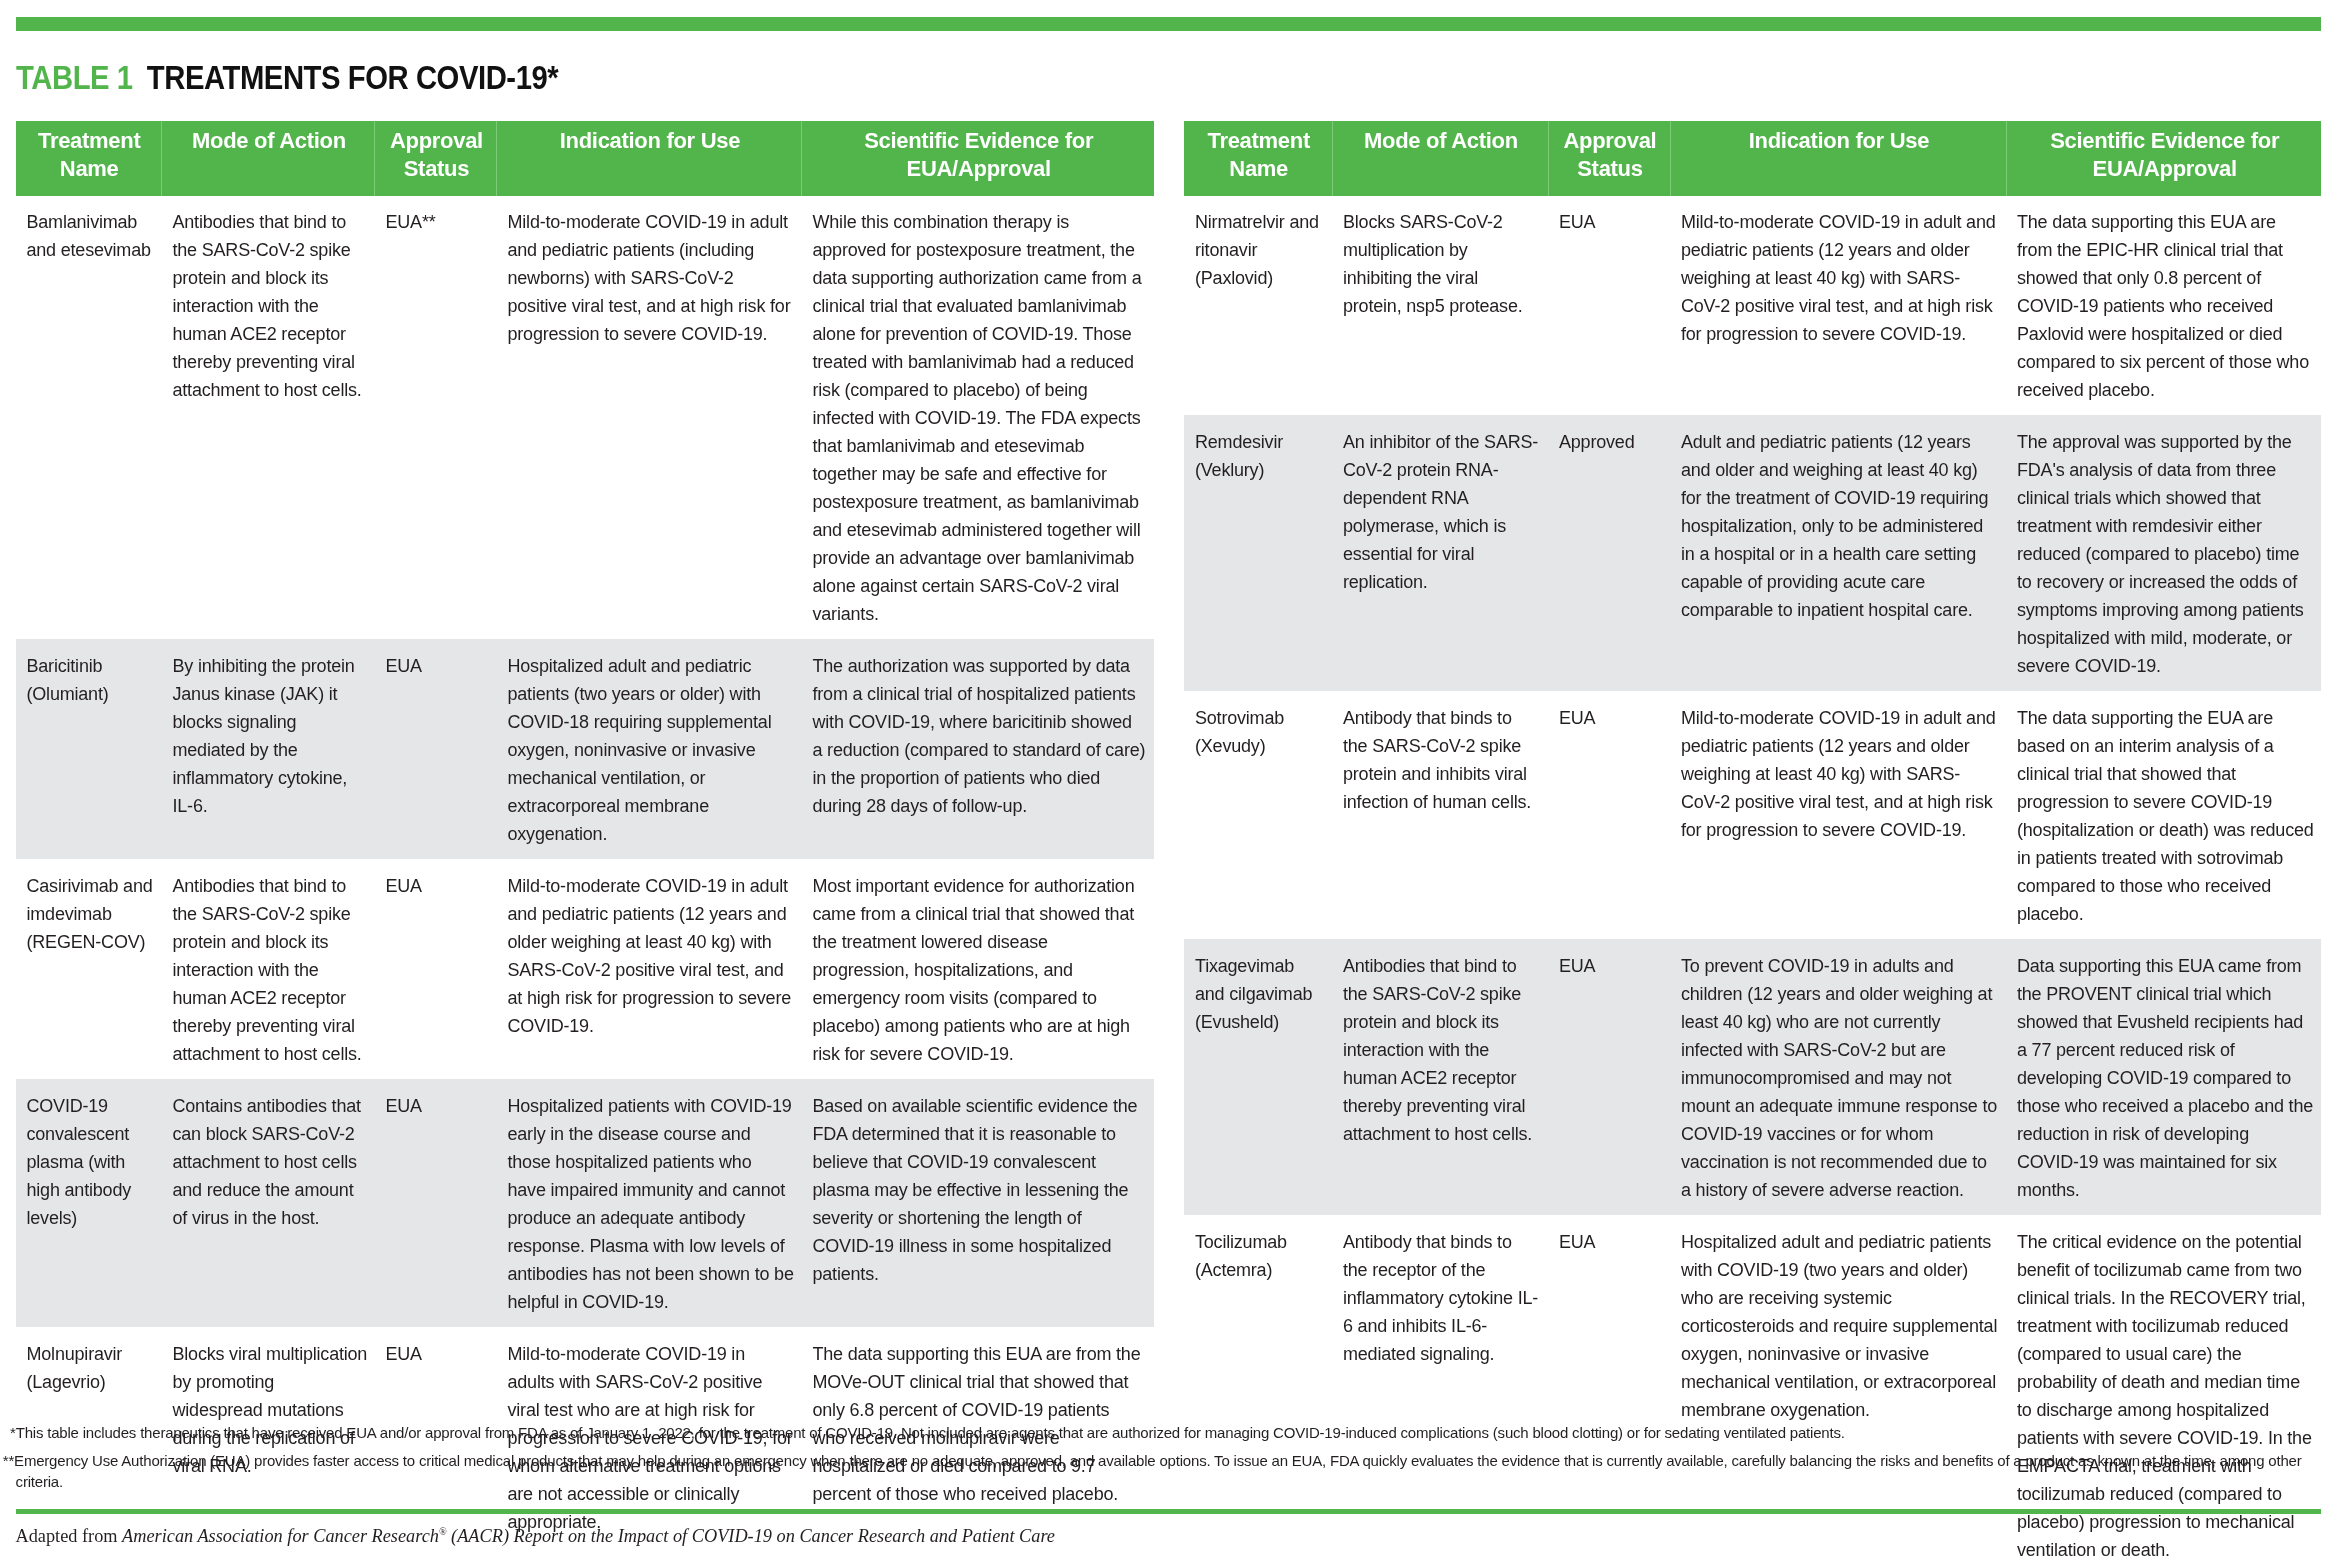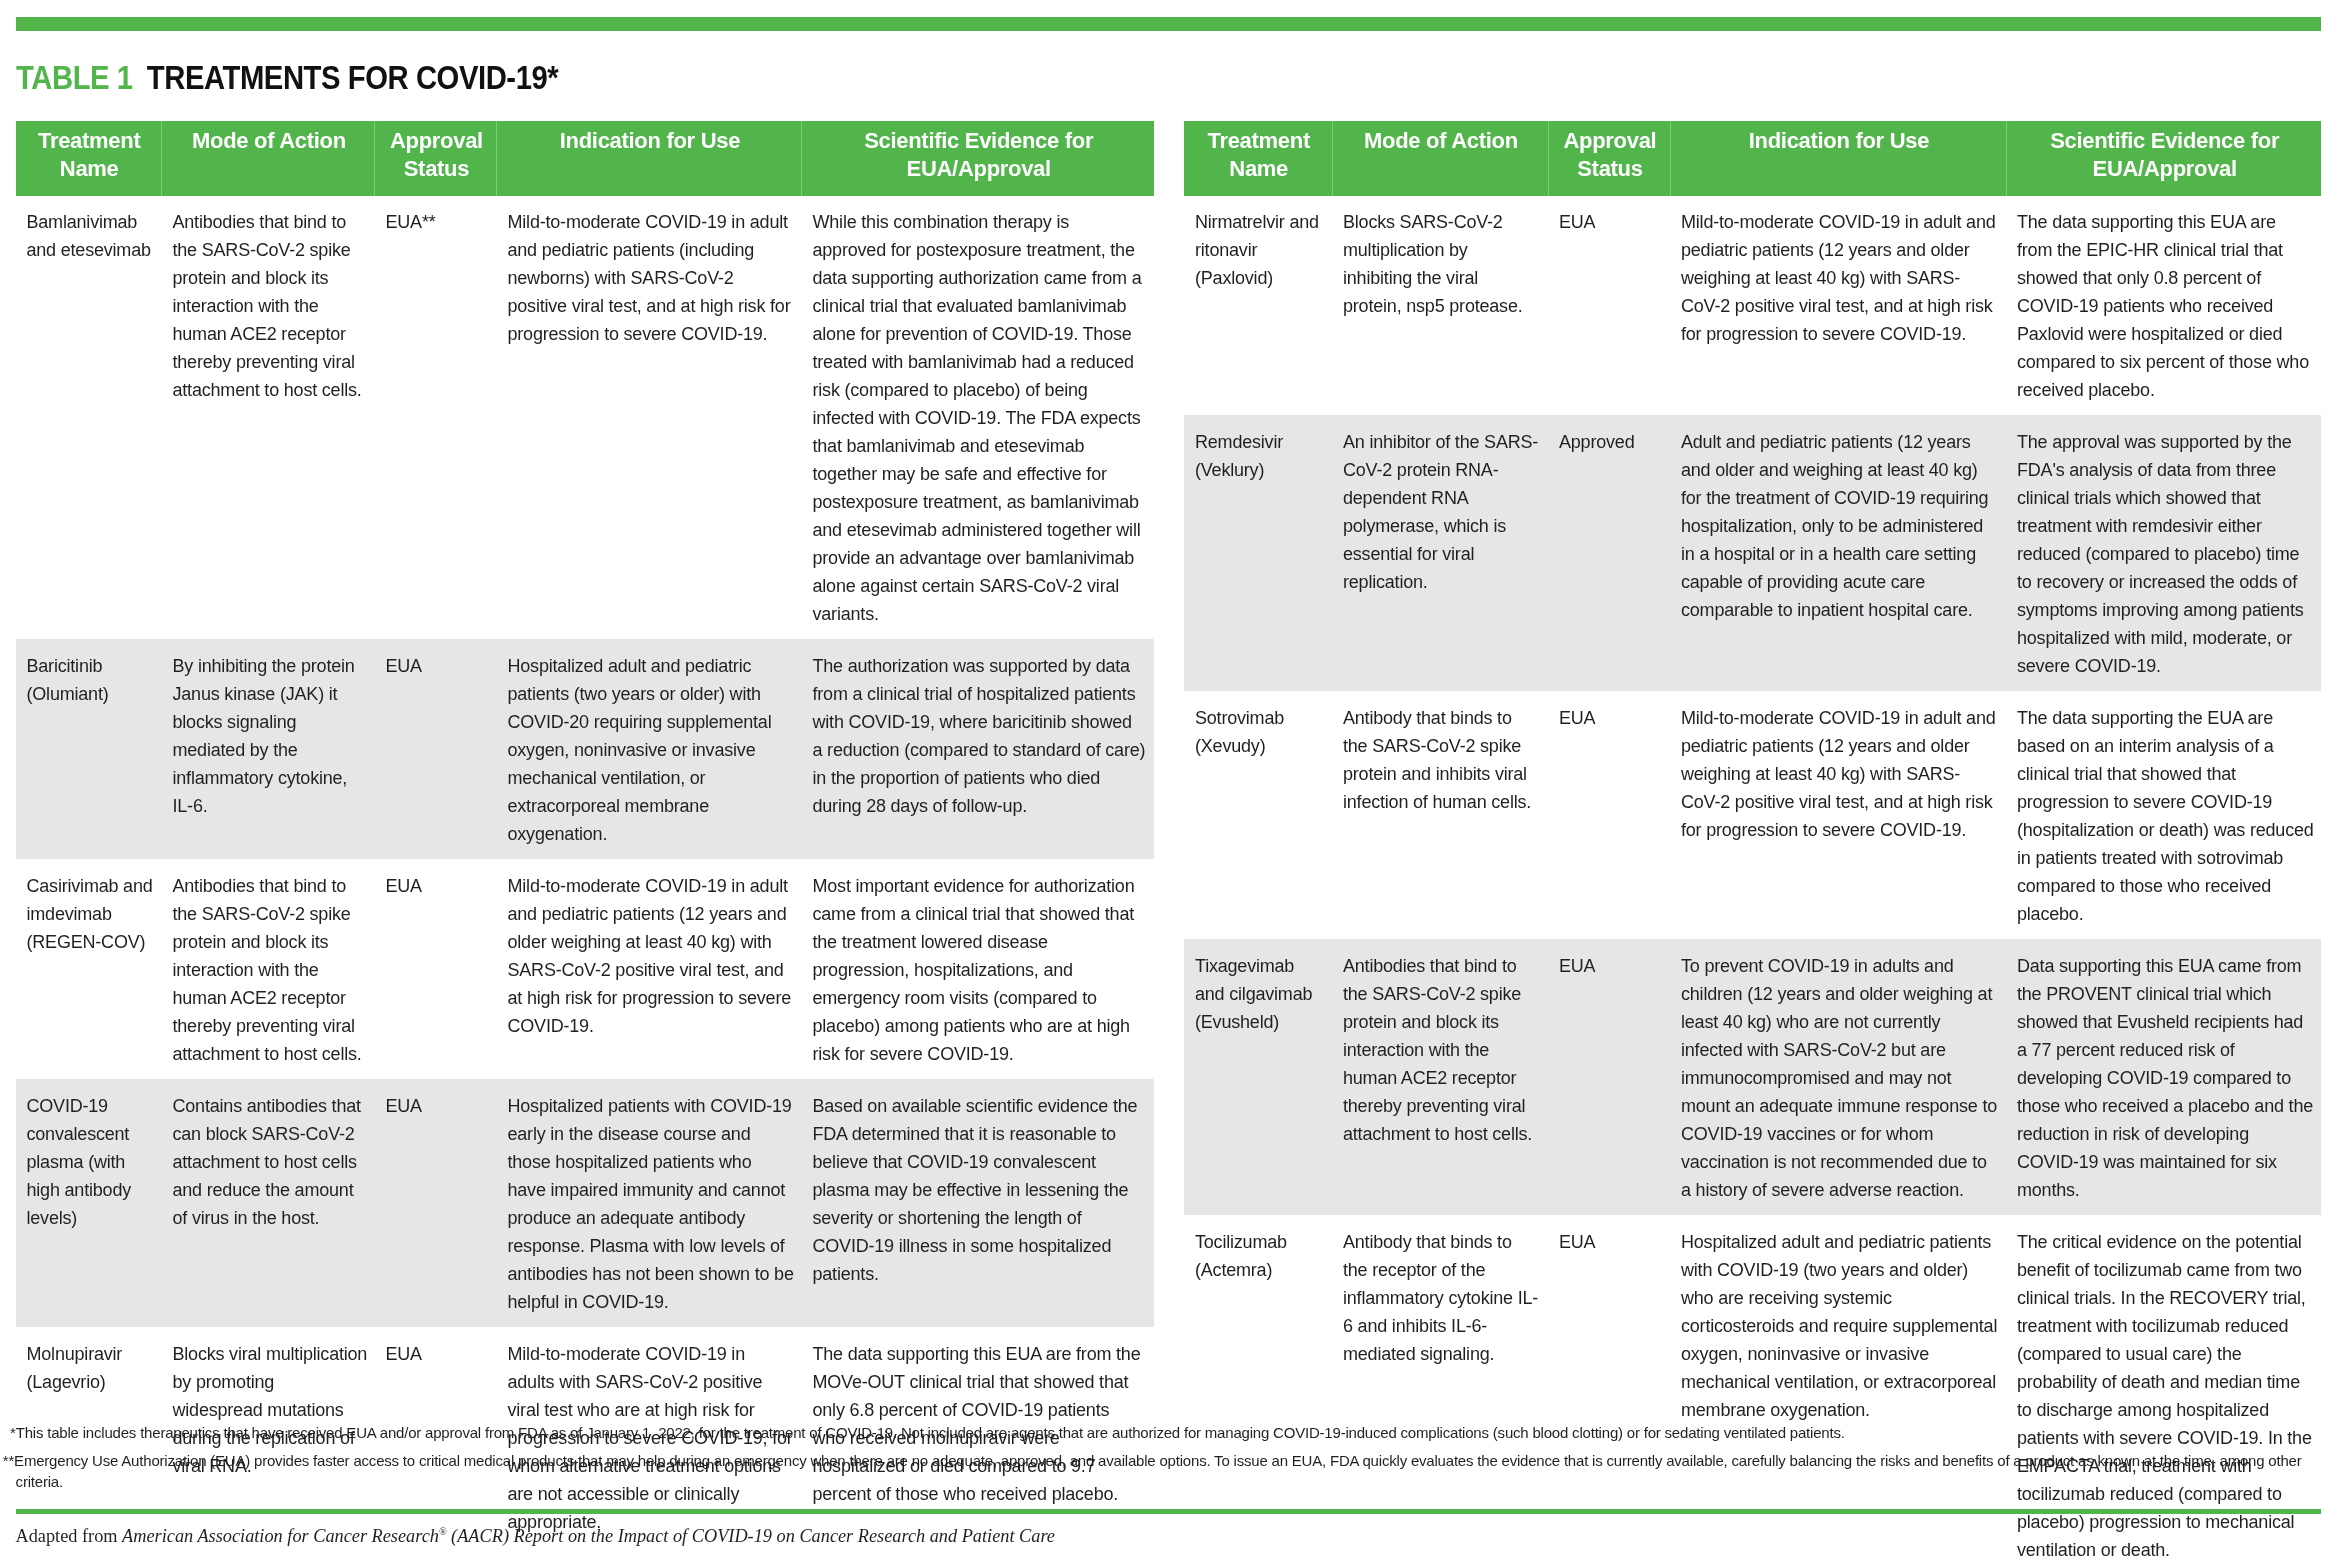--- a/index.html
+++ b/index.html
@@ -60,21 +60,21 @@
       <td>Bamlanivimab and etesevimab</td>
       <td>Antibodies that bind to the SARS-CoV-2 spike protein and block its interaction with the human ACE2 receptor thereby preventing viral attachment to host cells.</td>
       <td>EUA**</td>
       <td>Mild-to-moderate COVID-19 in adult and pediatric patients (including newborns) with SARS-CoV-2 positive viral test, and at high risk for progression to severe COVID-19.</td>
       <td>While this combination therapy is approved for postexposure treatment, the data supporting authorization came from a clinical trial that evaluated bamlanivimab alone for prevention of COVID-19. Those treated with bamlanivimab had a reduced risk (compared to placebo) of being infected with COVID-19. The FDA expects that bamlanivimab and etesevimab together may be safe and effective for postexposure treatment, as bamlanivimab and etesevimab administered together will provide an advantage over bamlanivimab alone against certain SARS-CoV-2 viral variants.</td>
     </tr>
     <tr class="row shade" style="height:145px">
       <td>Baricitinib (Olumiant)</td>
       <td>By inhibiting the protein Janus kinase (JAK) it blocks signaling mediated by the inflammatory cytokine, IL-6.</td>
       <td>EUA</td>
-      <td>Hospitalized adult and pediatric patients (two years or older) with COVID-20 requiring supplemental oxygen, noninvasive or invasive mechanical ventilation, or extracorporeal membrane oxygenation.</td>
+      <td>Hospitalized adult and pediatric patients (two years or older) with COVID-18 requiring supplemental oxygen, noninvasive or invasive mechanical ventilation, or extracorporeal membrane oxygenation.</td>
       <td>The authorization was supported by data from a clinical trial of hospitalized patients with COVID-19, where baricitinib showed a reduction (compared to standard of care) in the proportion of patients who died during 28 days of follow-up.</td>
     </tr>
     <tr class="row" style="height:214px">
       <td>Casirivimab and imdevimab (REGEN-COV)</td>
       <td>Antibodies that bind to the SARS-CoV-2 spike protein and block its interaction with the human ACE2 receptor thereby preventing viral attachment to host cells.</td>
       <td>EUA</td>
       <td>Mild-to-moderate COVID-19 in adult and pediatric patients (12 years and older weighing at least 40 kg) with SARS-CoV-2 positive viral test, and at high risk for progression to severe COVID-19.</td>
       <td>Most important evidence for authorization came from a clinical trial that showed that the treatment lowered disease progression, hospitalizations, and emergency room visits (compared to placebo) among patients who are at high risk for severe COVID-19.</td>
     </tr>
     <tr class="row shade" style="height:214px">

